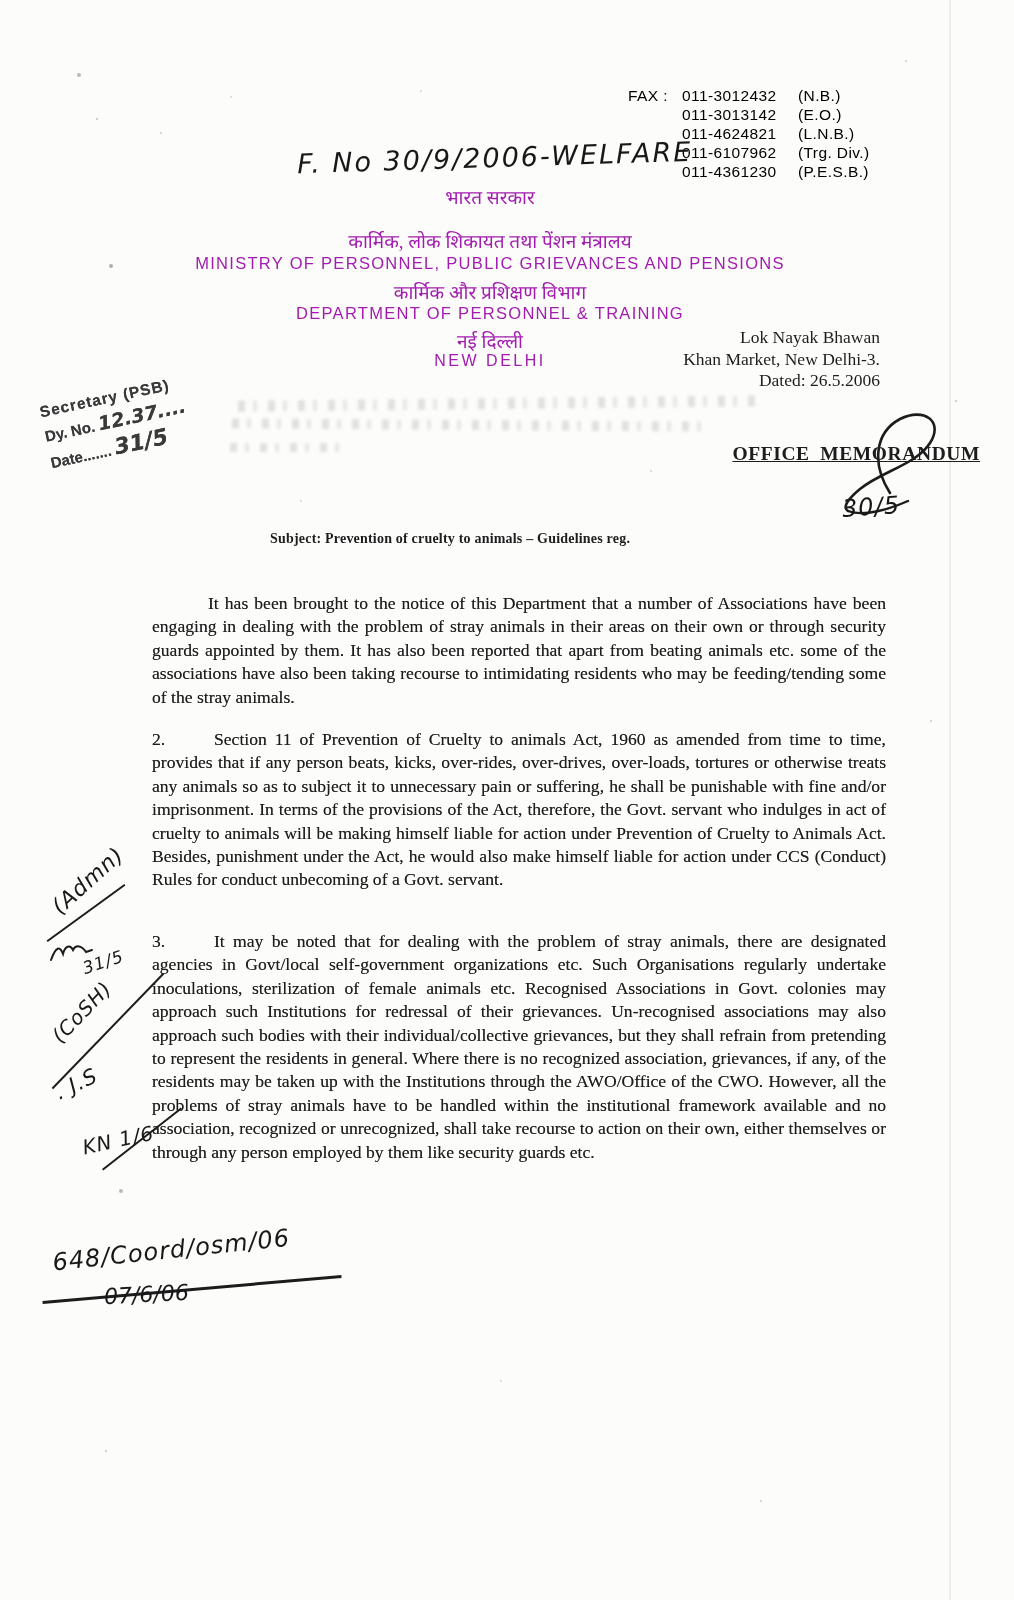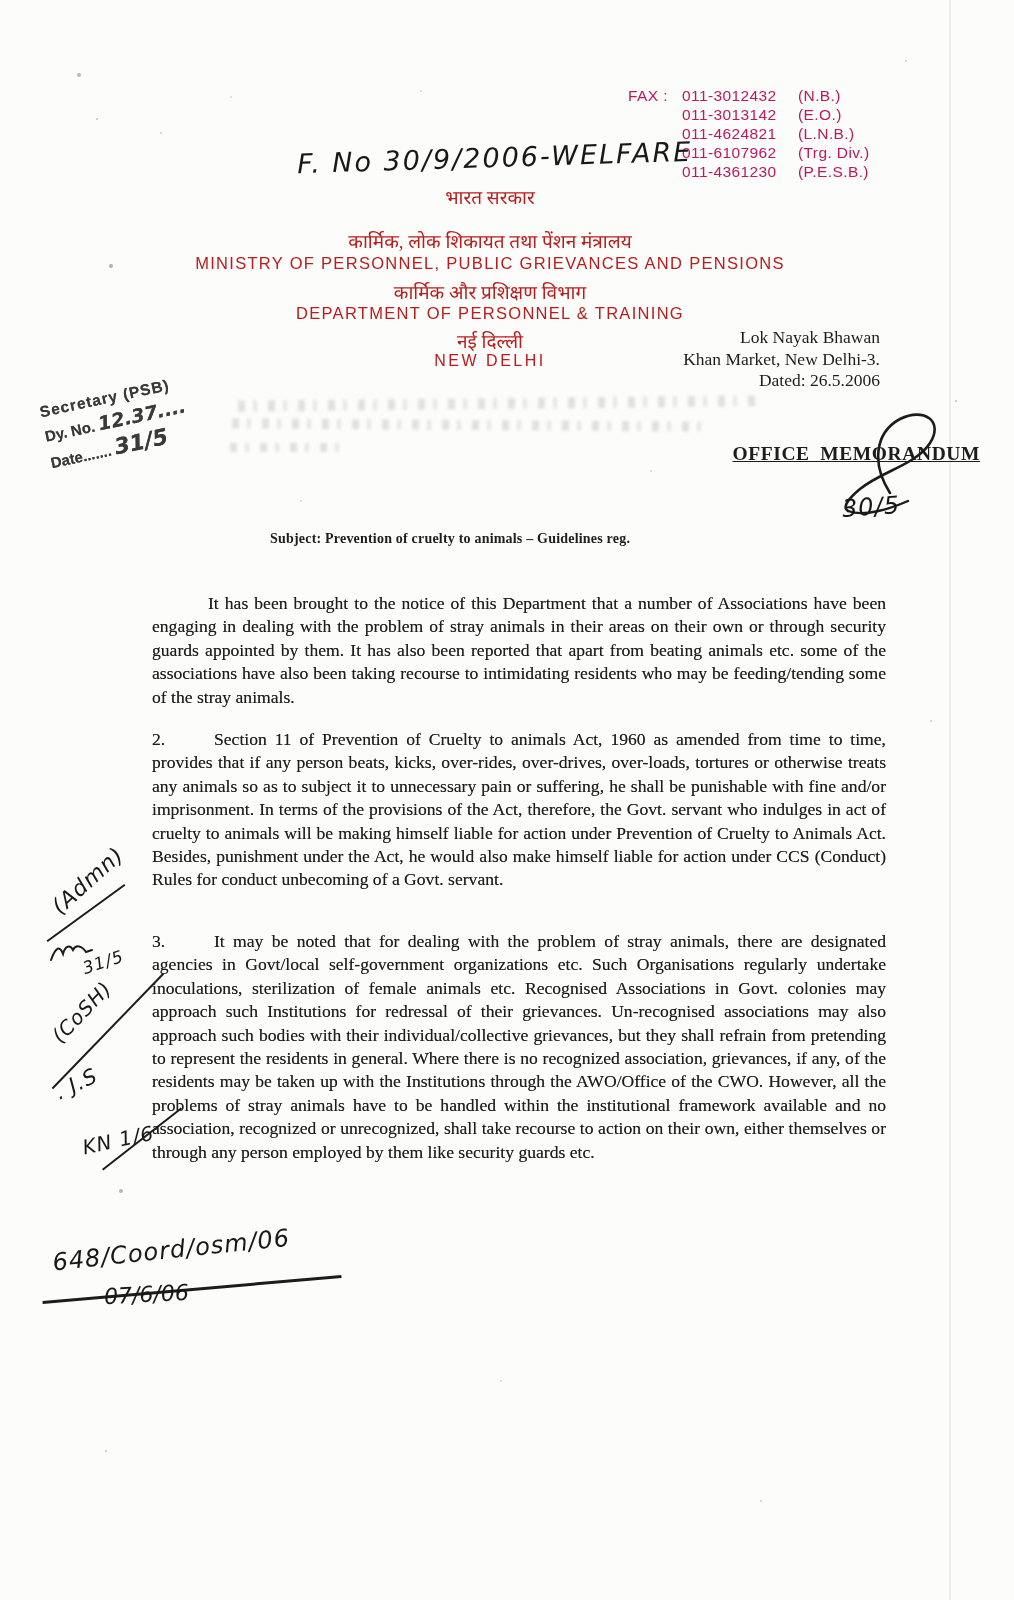--- a/index.html
+++ b/index.html
@@ -20,29 +20,29 @@
     110px 265px 0 1px rgba(60,60,60,.4), 905px 60px 0 0 rgba(60,60,60,.25),
     955px 400px 0 0 rgba(60,60,60,.3), 930px 720px 0 0 rgba(60,60,60,.25),
     120px 1190px 0 1px rgba(60,60,60,.35), 105px 1450px 0 0 rgba(60,60,60,.3),
     500px 1380px 0 0 rgba(60,60,60,.2), 760px 1500px 0 0 rgba(60,60,60,.25),
     300px 500px 0 0 rgba(60,60,60,.2), 650px 470px 0 0 rgba(60,60,60,.2),
     860px 1050px 0 0 rgba(60,60,60,.22), 420px 90px 0 0 rgba(60,60,60,.2);}
   .ghost{position:absolute;opacity:.16;filter:blur(1.6px);
     background:repeating-linear-gradient(90deg,#555 0 7px,transparent 7px 15px,#777 15px 19px,transparent 19px 30px);}
   
   .sans{font-family:"Liberation Sans", sans-serif;}
-  .fax{position:absolute;top:86px;left:628px;font-size:15.5px;line-height:19px;letter-spacing:.4px;color:#be185d;}
+  .fax{position:absolute;top:86px;left:628px;font-size:15.5px;line-height:19px;letter-spacing:.4px;color:#000000;}
   .fax-row{display:flex;}
   .fax-label{width:54px;}
   .fax-num{width:108px;}
   .fax-dept{padding-left:8px;}
   .hand{font-family:"DejaVu Sans", sans-serif;color:#181818;}
   .fileno{position:absolute;top:142px;left:297px;font-size:27px;letter-spacing:2px;
     transform:rotate(-1.8deg);font-style:italic;}
-  .hdr{position:absolute;left:0;width:980px;text-align:center;color:#b91c1c;}
+  .hdr{position:absolute;left:0;width:980px;text-align:center;color:#a21caf;}
   .hindi{font-size:19px;font-weight:500;}
   .om-wrap{position:absolute;top:443px;left:0;width:980px;text-align:right;}
   .om{font-size:19.5px;font-weight:bold;text-decoration:underline;letter-spacing:.6px;word-spacing:5px;}
   .addr{position:absolute;top:327px;left:560px;width:320px;text-align:right;font-size:17.5px;line-height:21.5px;}
   .stamp{position:absolute;top:388px;left:44px;transform:rotate(-12deg);color:#2a2a2a;
     font-family:"Liberation Sans", sans-serif;opacity:.92;text-shadow:0 0 .6px rgba(0,0,0,.7);}
   .stamp .s1{font-size:15.5px;font-weight:bold;letter-spacing:1px;}
   .stamp .row{font-size:15px;font-weight:bold;margin-top:3px;}
   .stamp .hv{font-family:"DejaVu Sans", sans-serif;font-style:italic;font-size:19px;font-weight:bold;}
   .sig{position:absolute;top:405px;left:812px;}

